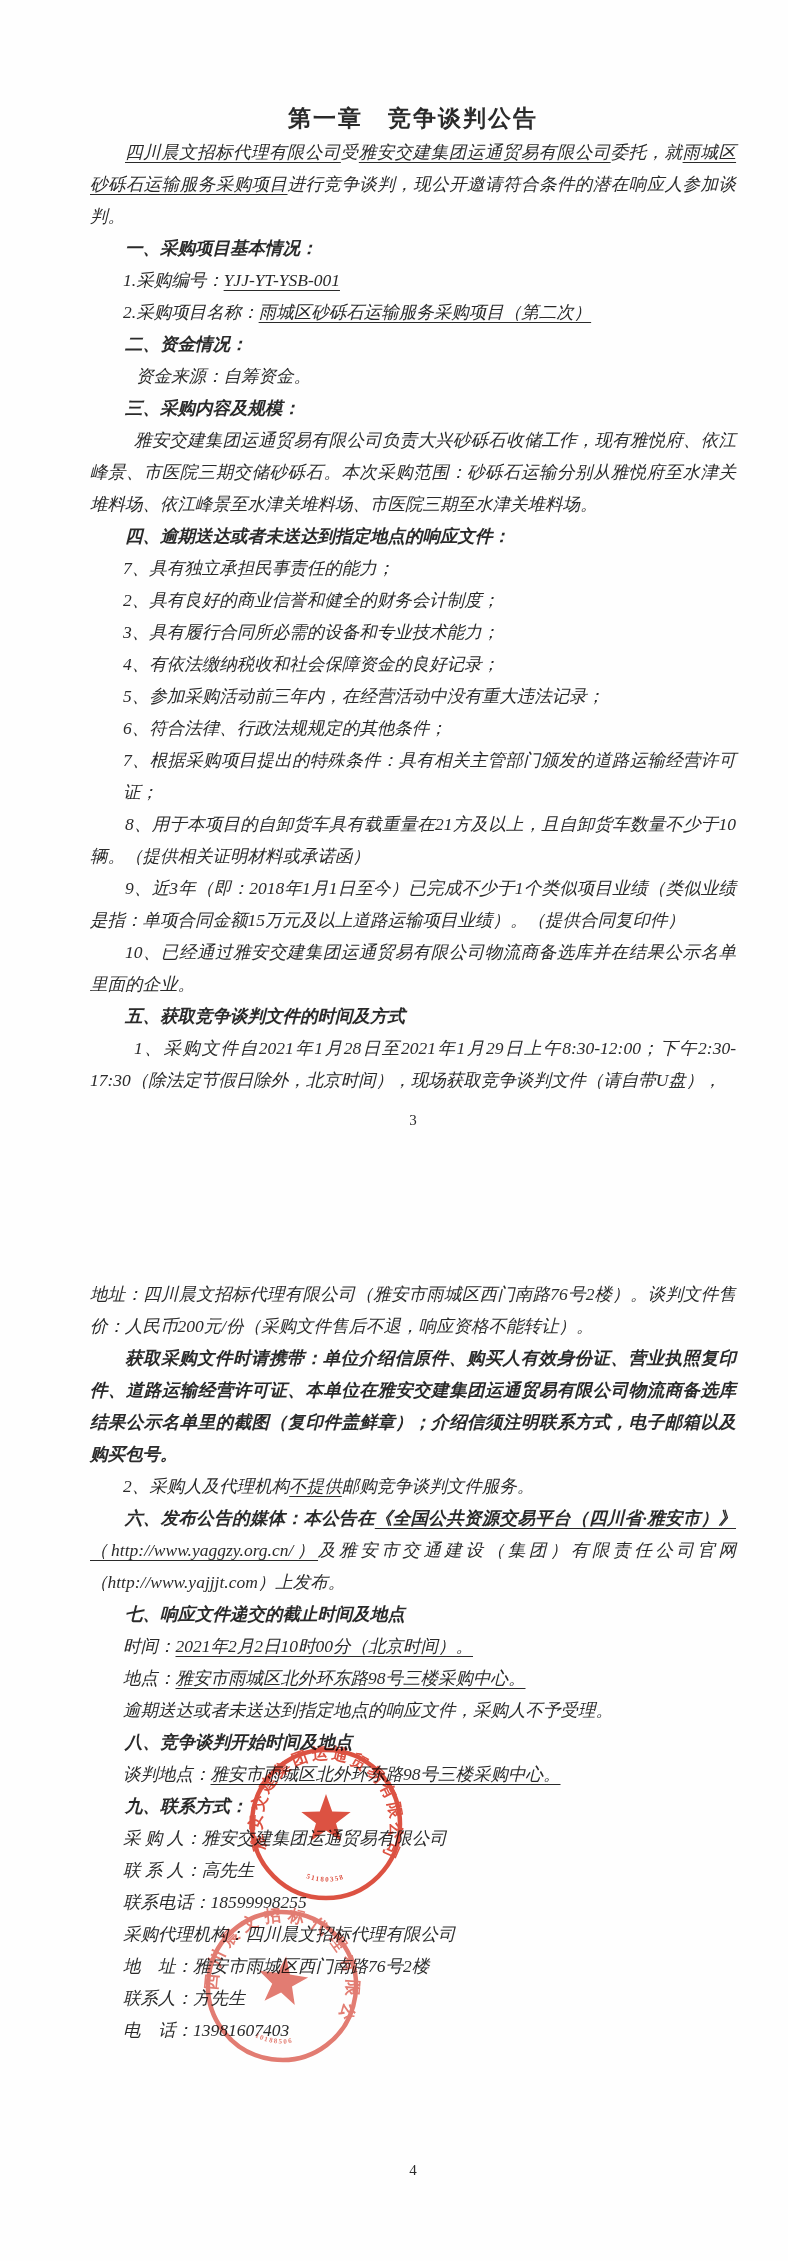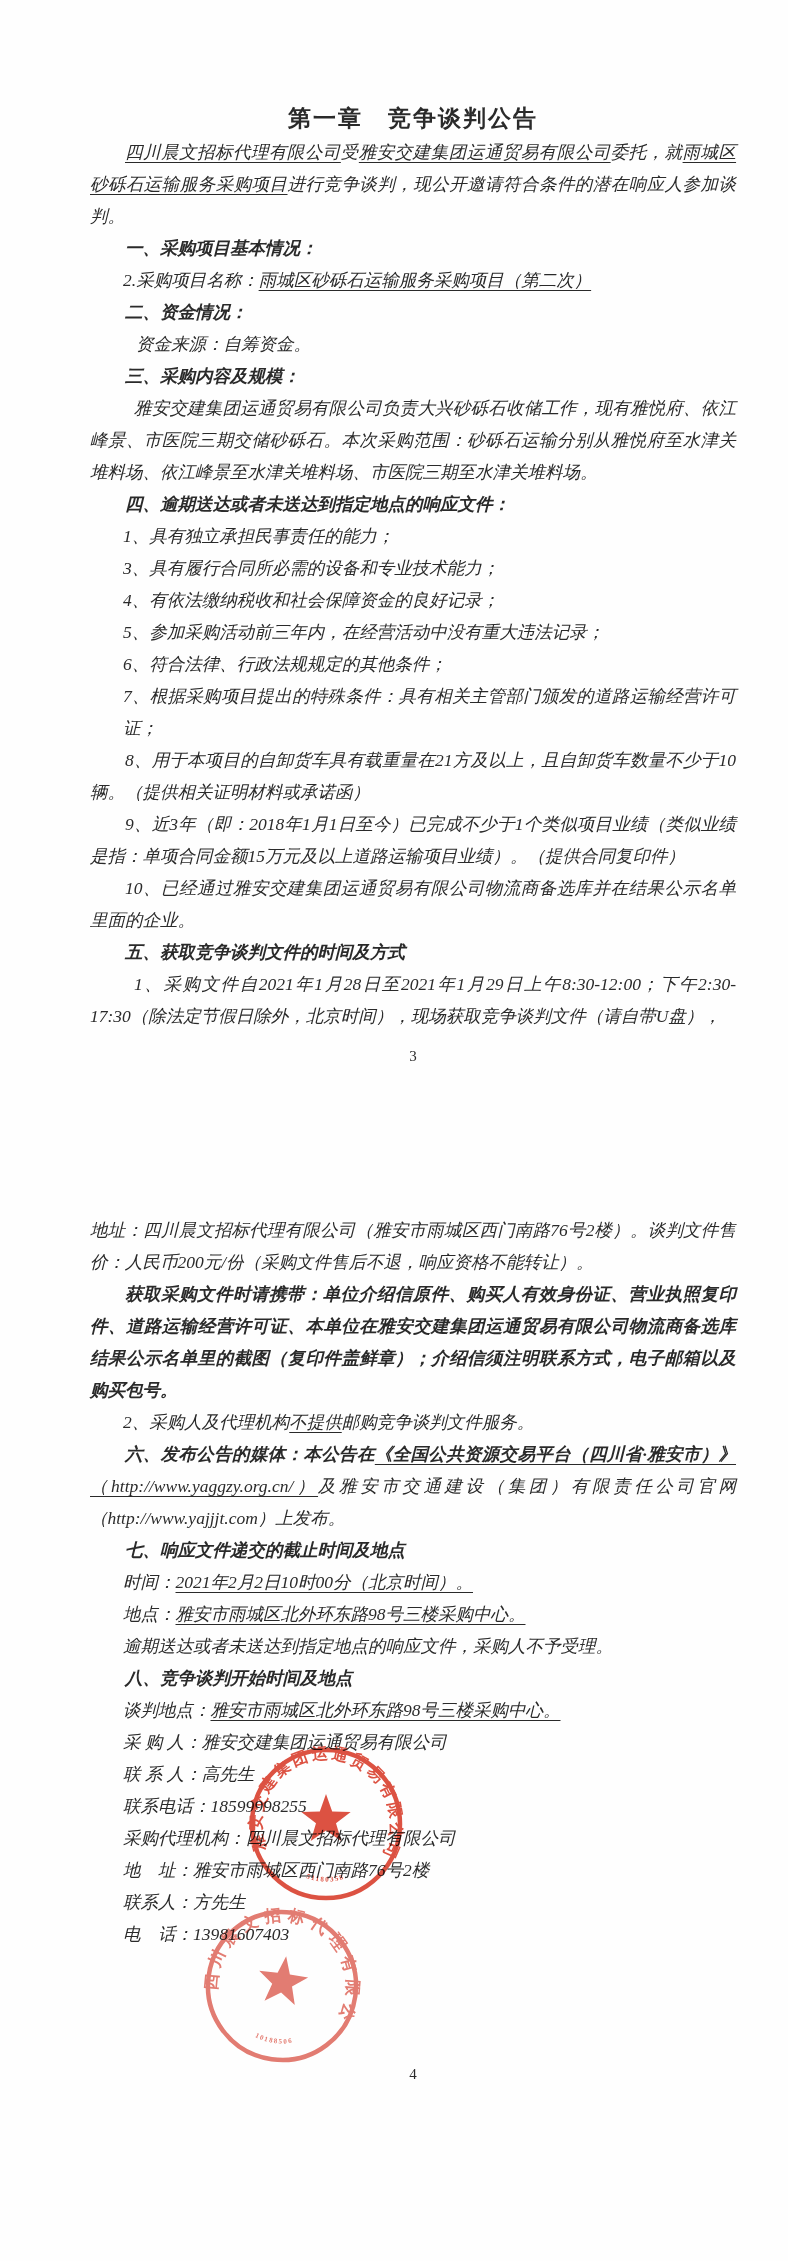--- a/index.html
+++ b/index.html
@@ -47,27 +47,29 @@
 <body>
 
 <div class="doc">
   <div class="content">
 
     <h1 class="title">第一章　竞争谈判公告</h1>
 
     <div>
         <p class="ln ind mt-intro"><span class="u">四川晨文招标代理有限公司</span><span>受</span><span class="u">雅安交建集团运通贸易有限公司</span><span>委托，就</span><span class="u">雨城区砂砾石运输服务采购项目</span><span>进行竞争谈判，现公开邀请符合条件的潜在响应人参加谈判。</span></p>
         <p class="ln ind"><span class="b">一、采购项目基本情况：</span></p>
+        <p class="ln li"><span>1.采购编号：</span><span class="u">YJJ-YT-YSB-001</span></p>
         <p class="ln li"><span>2.采购项目名称：</span><span class="u">雨城区砂砾石运输服务采购项目（第二次）</span></p>
         <p class="ln ind"><span class="b">二、资金情况：</span></p>
         <p class="ln ind2"><span>资金来源：自筹资金。</span></p>
         <p class="ln ind"><span class="b">三、采购内容及规模：</span></p>
         <p class="ln ind3"><span>雅安交建集团运通贸易有限公司负责大兴砂砾石收储工作，现有雅悦府、依江峰景、市医院三期交储砂砾石。本次采购范围：砂砾石运输分别从雅悦府至水津关堆料场、依江峰景至水津关堆料场、市医院三期至水津关堆料场。</span></p>
         <p class="ln ind"><span class="b">四、逾期送达或者未送达到指定地点的响应文件：</span></p>
-        <p class="ln li"><span>1、具有独立承担民事责任的能力；</span></p>
+        <p class="ln li"><span>7、具有独立承担民事责任的能力；</span></p>
+        <p class="ln li"><span>2、具有良好的商业信誉和健全的财务会计制度；</span></p>
         <p class="ln li"><span>3、具有履行合同所必需的设备和专业技术能力；</span></p>
         <p class="ln li"><span>4、有依法缴纳税收和社会保障资金的良好记录；</span></p>
         <p class="ln li"><span>5、参加采购活动前三年内，在经营活动中没有重大违法记录；</span></p>
         <p class="ln li"><span>6、符合法律、行政法规规定的其他条件；</span></p>
         <p class="ln li"><span>7、根据采购项目提出的特殊条件：具有相关主管部门颁发的道路运输经营许可证；</span></p>
         <p class="ln ind"><span>8、用于本项目的自卸货车具有载重量在21方及以上，且自卸货车数量不少于10辆。（提供相关证明材料或承诺函）</span></p>
         <p class="ln ind"><span>9、近3年（即：2018年1月1日至今）已完成不少于1个类似项目业绩（类似业绩是指：单项合同金额15万元及以上道路运输项目业绩）。（提供合同复印件）</span></p>
         <p class="ln ind"><span>10、已经通过雅安交建集团运通贸易有限公司物流商备选库并在结果公示名单里面的企业。</span></p>
         <p class="ln ind"><span class="b">五、获取竞争谈判文件的时间及方式</span></p>
         <p class="ln ind3"><span>1、采购文件自2021年1月28日至2021年1月29日上午8:30-12:00；下午2:30-17:30（除法定节假日除外，北京时间），现场获取竞争谈判文件（请自带U盘），</span></p>
@@ -81,20 +83,21 @@
         <p class="ln"><span>地址：四川晨文招标代理有限公司（雅安市雨城区西门南路76号2楼）。谈判文件售价：人民币200元/份（采购文件售后不退，响应资格不能转让）。</span></p>
         <p class="ln ind"><span class="b">获取采购文件时请携带：单位介绍信原件、购买人有效身份证、营业执照复印件、道路运输经营许可证、本单位在雅安交建集团运通贸易有限公司物流商备选库结果公示名单里的截图（复印件盖鲜章）；介绍信须注明联系方式，电子邮箱以及购买包号。</span></p>
         <p class="ln li"><span>2、采购人及代理机构</span><span class="u">不提供</span><span>邮购竞争谈判文件服务。</span></p>
         <p class="ln ind"><span class="b">六、发布公告的媒体：</span><span class="b">本公告在</span><span class="b u">《全国公共资源交易平台（四川省·雅安市）》</span><span class="u">（http://www.yaggzy.org.cn/）</span><span>及雅安市交通建设（集团）有限责任公司官网（http://www.yajjjt.com）上发布。</span></p>
         <p class="ln ind"><span class="b">七、响应文件递交的截止时间及地点</span></p>
         <p class="ln li"><span>时间：</span><span class="u">2021年2月2日10时00分（北京时间）。</span></p>
         <p class="ln li"><span>地点：</span><span class="u">雅安市雨城区北外环东路98号三楼采购中心。</span></p>
         <p class="ln li"><span>逾期送达或者未送达到指定地点的响应文件，采购人不予受理。</span></p>
         <p class="ln ind"><span class="b">八、竞争谈判开始时间及地点</span></p>
         <p class="ln li"><span>谈判地点：</span><span class="u">雅安市雨城区北外环东路98号三楼采购中心。</span></p>
+        <p class="ln ind"><span class="b">九、联系方式：</span></p>
         <p class="ln li"><span>采 购 人：雅安交建集团运通贸易有限公司</span></p>
         <p class="ln li"><span>联 系 人：高先生</span></p>
         <p class="ln li"><span>联系电话：18599998255</span></p>
         <p class="ln li gap-top"><span>采购代理机构：四川晨文招标代理有限公司</span></p>
         <p class="ln li"><span>地　址：雅安市雨城区西门南路76号2楼</span></p>
         <p class="ln li"><span>联系人：方先生</span></p>
         <p class="ln li"><span>电　话：13981607403</span></p>
       </div>
 
     <p class="pagenum" style="margin-top:108px">4</p>

